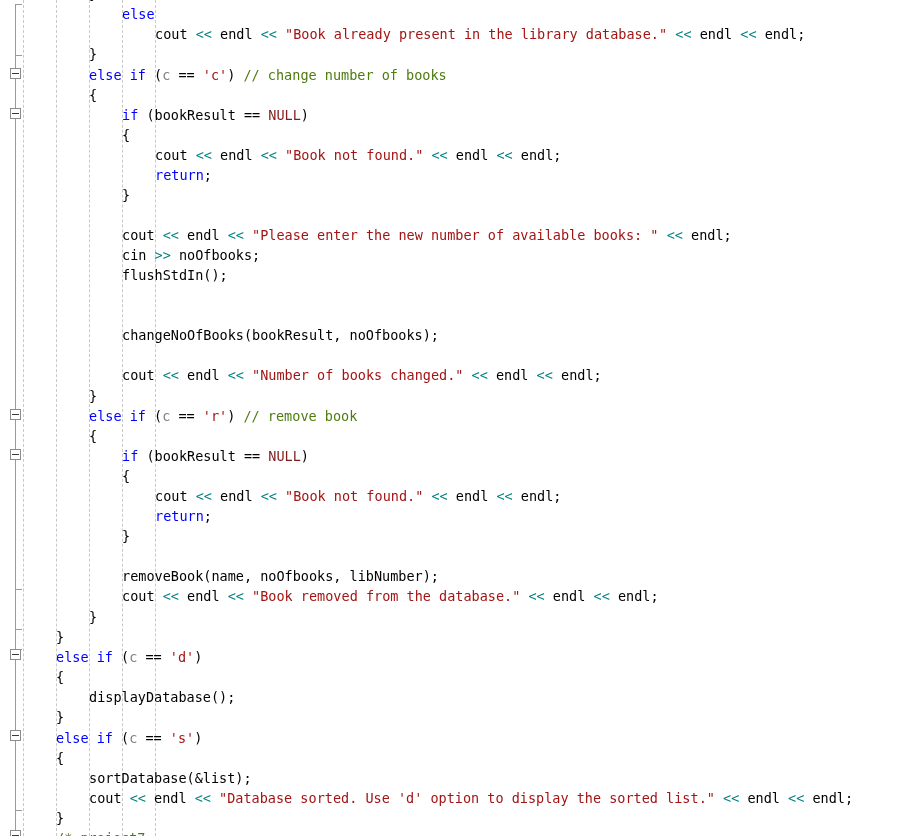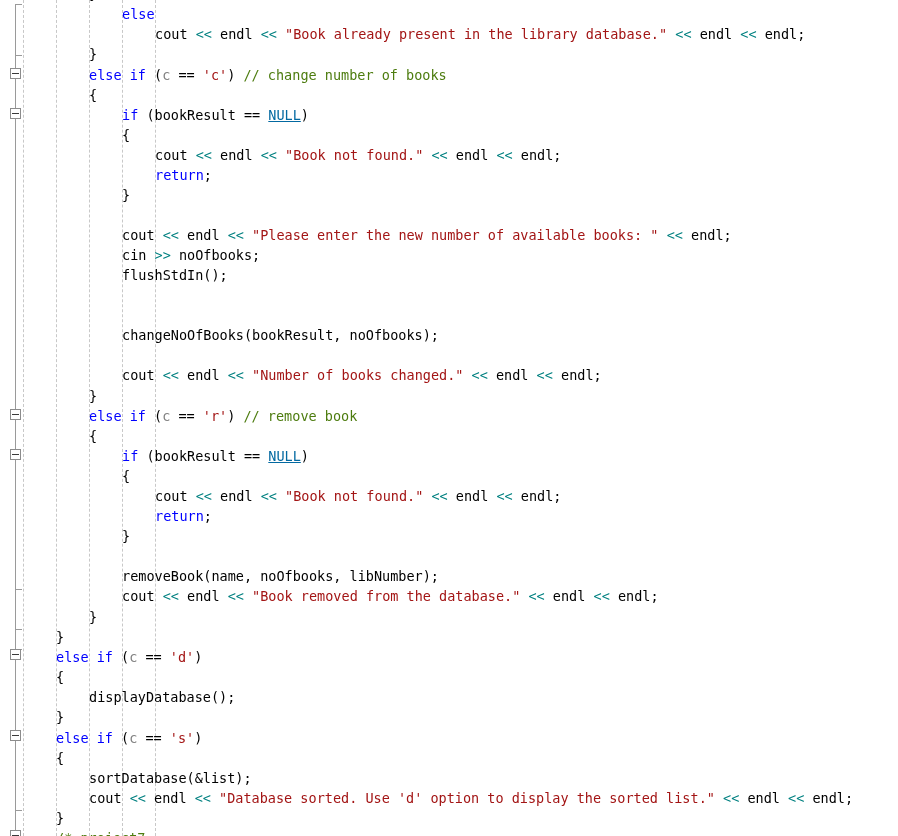--- a/index.html
+++ b/index.html
@@ -89,21 +89,21 @@
     white-space: pre;
   }
 
   
   .t-plain   { color: #000000; }
   .t-kw      { color: #0000ff; }
   .t-str     { color: #a31515; }
   .t-chr     { color: #a31515; }
   .t-cmt     { color: #4d7c0f; }
   .t-op      { color: #008080; }
-  .t-macro   { color: #0369a1; text-decoration: underline; }
+  .t-macro   { color: #7f1d1d; }
   .t-var     { color: #808080; }
   .t-punc    { color: #000000; }
 </style>
 </head>
 <body>
 
 <div id="editor">
 
   <div id="indent-guides">
       <div class="indent-guide" style="left: 23px;"></div>

